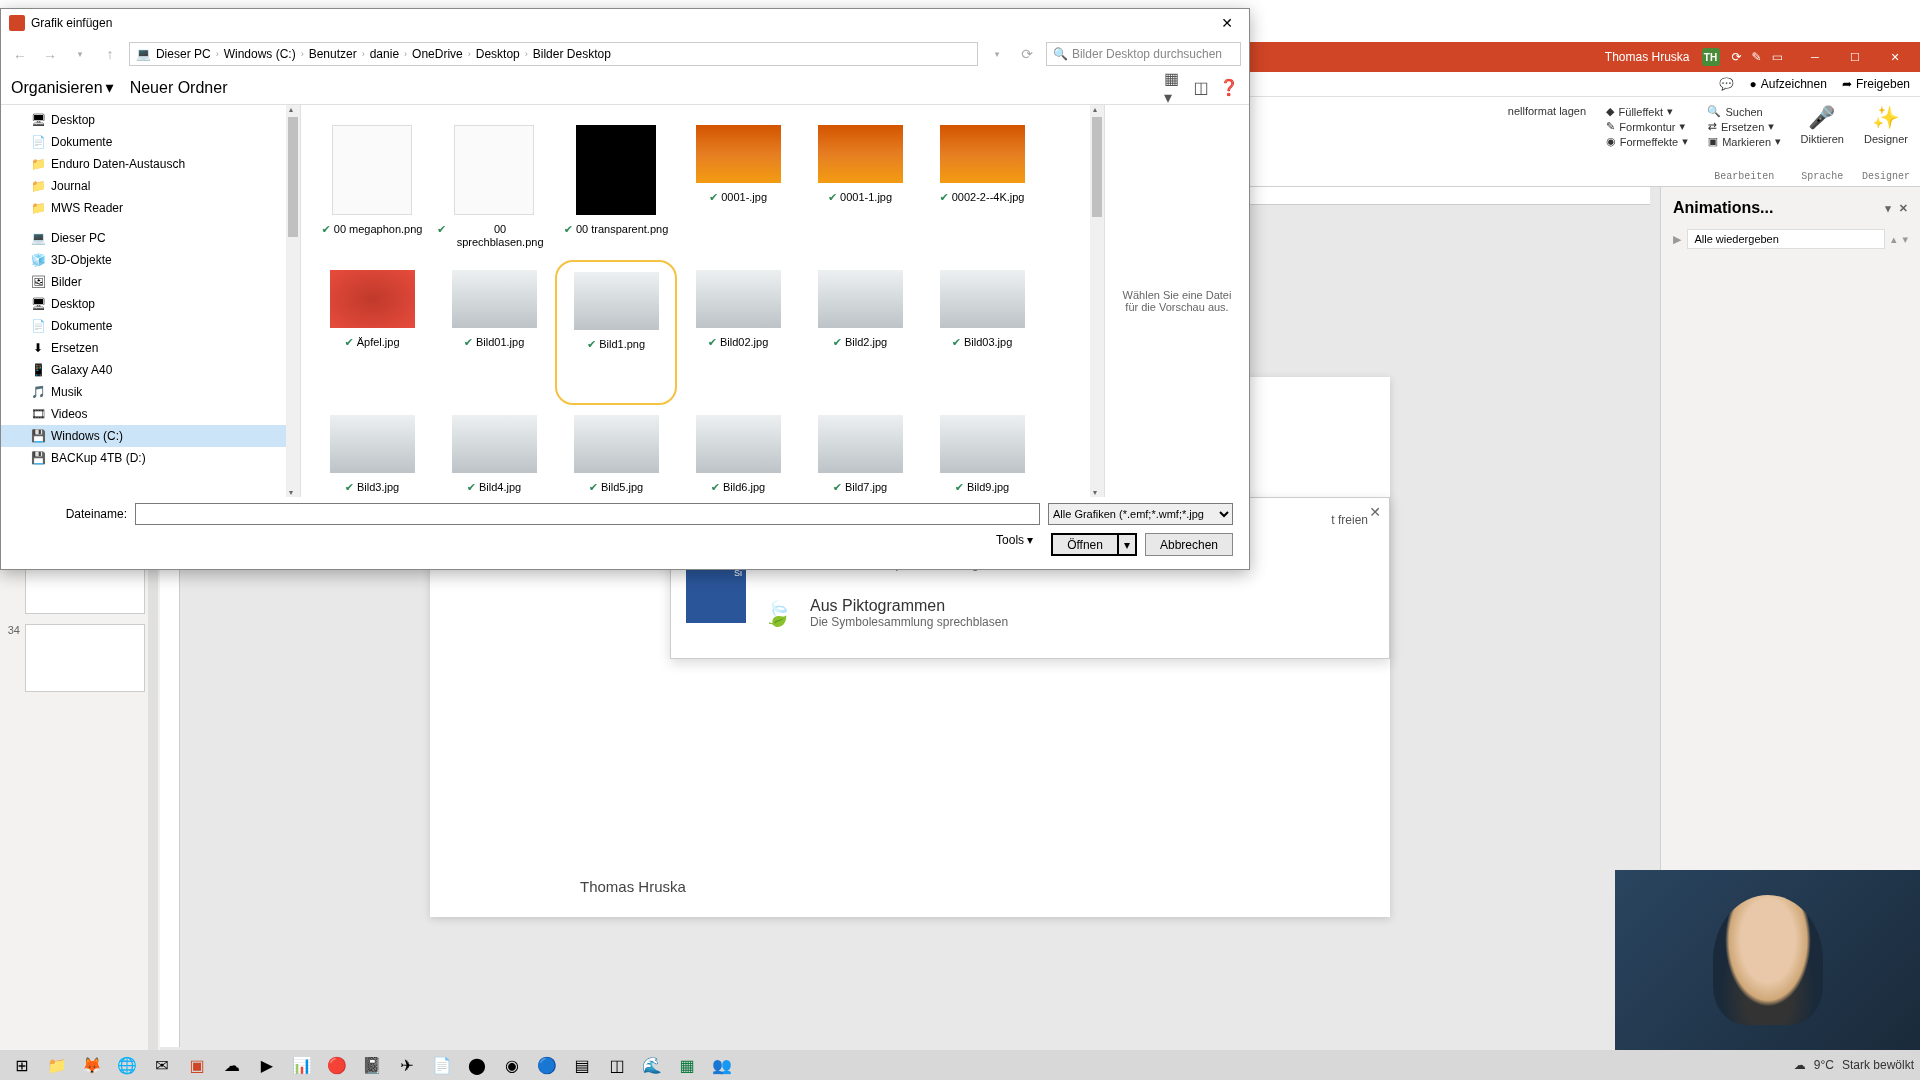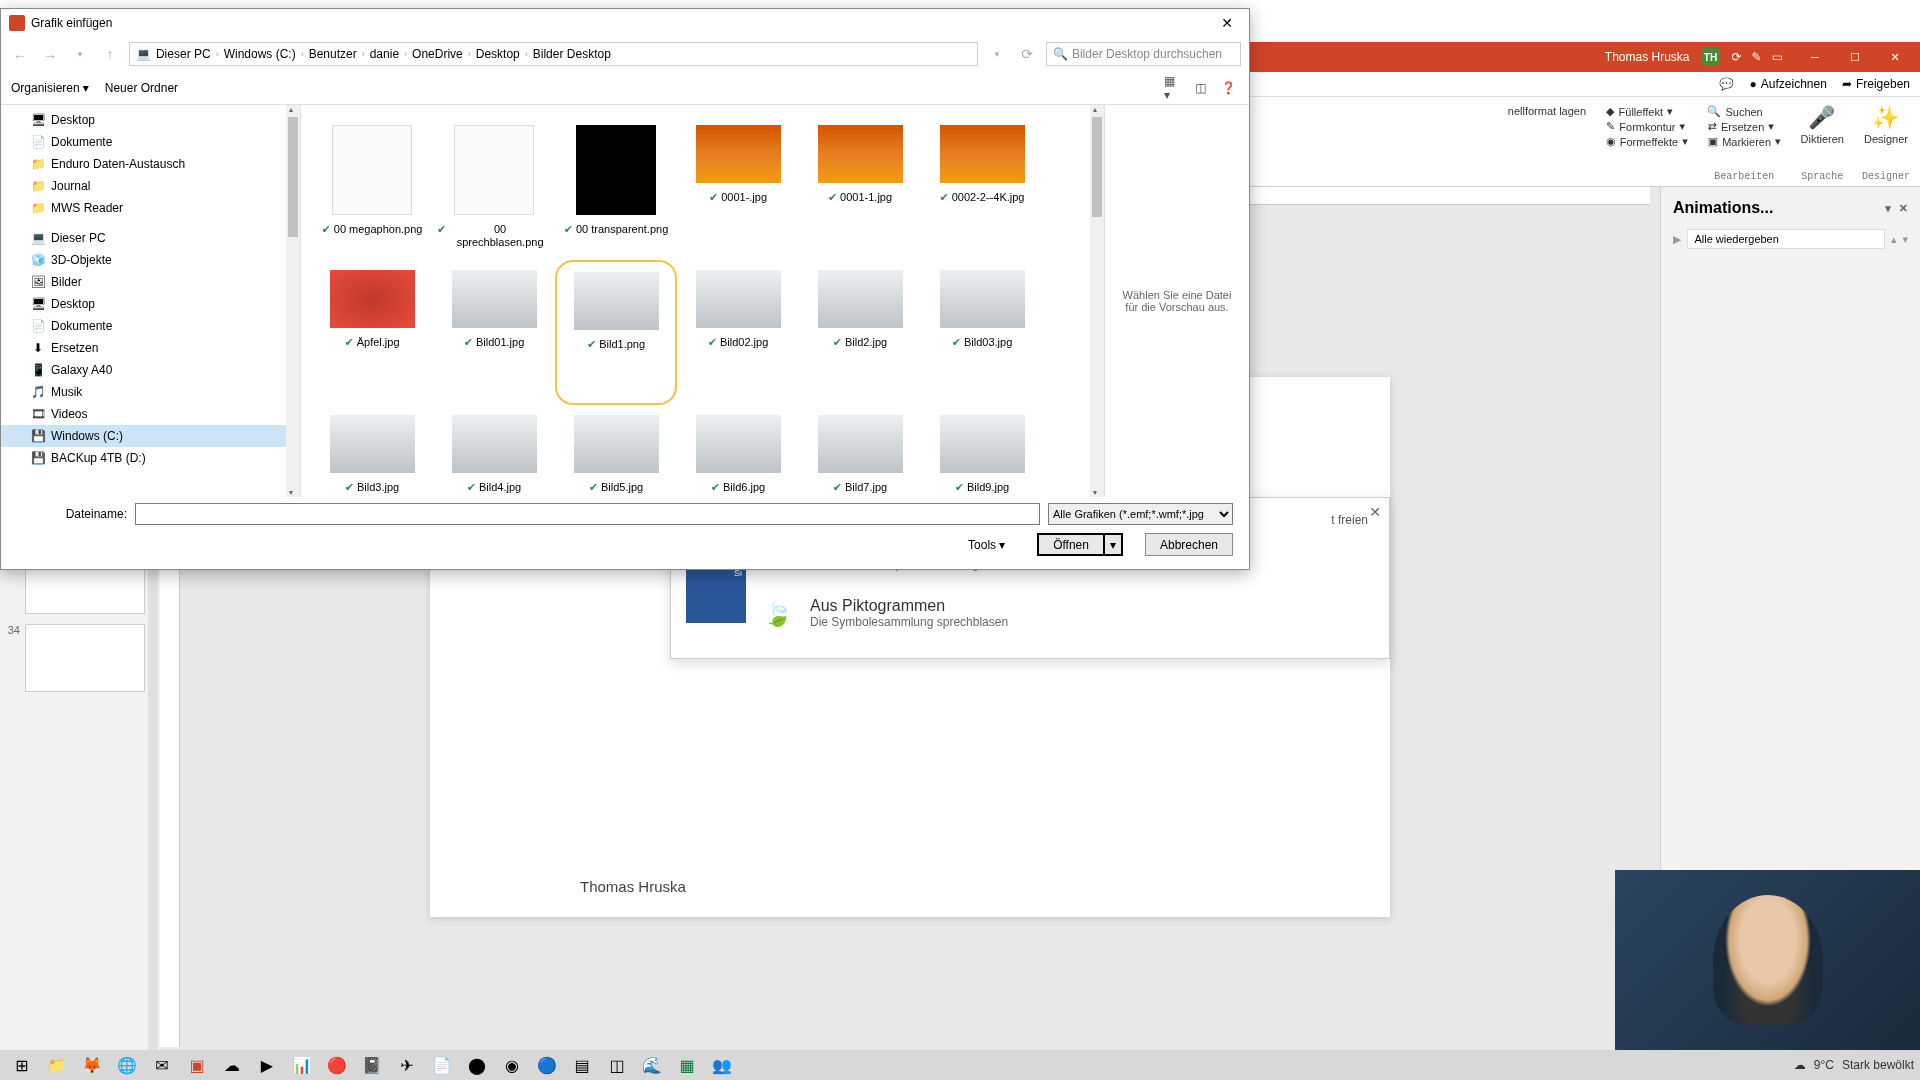--- a/index.html
+++ b/index.html
@@ -65,21 +65,21 @@
 
 .dlg { position: absolute; top: 8px; left: 0; width: 1250px; height: 562px; background: #fff; border: 1px solid #888; box-shadow: 0 4px 16px rgba(0,0,0,.3); z-index: 100; display: flex; flex-direction: column; }
 .dlg-title { height: 28px; display: flex; align-items: center; padding: 0 8px; font-size: 12px; background: #fff; }
 .dlg-title .ico { width: 16px; height: 16px; background: #d04525; border-radius: 2px; margin-right: 6px; }
 .dlg-title .close { margin-left: auto; width: 28px; height: 28px; display: flex; align-items: center; justify-content: center; font-size: 14px; }
 .dlg-nav { height: 34px; display: flex; align-items: center; padding: 0 8px; gap: 8px; }
 .dlg-nav .arrow { width: 22px; height: 22px; display: flex; align-items: center; justify-content: center; color: #aaa; font-size: 14px; }
 .dlg-crumb { flex: 1; display: flex; align-items: center; gap: 5px; border: 1px solid #ccc; height: 24px; padding: 0 6px; font-size: 12px; }
 .dlg-crumb .sep { color: #999; font-size: 9px; }
 .dlg-search { width: 195px; border: 1px solid #ccc; height: 24px; padding: 0 6px; font-size: 12px; color: #888; display: flex; align-items: center; gap: 4px; }
-.dlg-toolbar { height: 34px; display: flex; align-items: center; padding: 0 10px; gap: 16px; font-size: 12px; border-bottom: 1px solid #e0e0e0; }
+.dlg-toolbar { height: 34px; display: flex; align-items: center; padding: 0 10px; gap: 16px; font-size: 16px; border-bottom: 1px solid #e0e0e0; }
 .dlg-toolbar .btn { display: flex; align-items: center; gap: 3px; }
 .dlg-toolbar .right { margin-left: auto; display: flex; gap: 8px; align-items: center; }
 .dlg-toolbar .right .ico { width: 20px; height: 20px; display: flex; align-items: center; justify-content: center; border: 1px solid transparent; color: #555; }
 
 .dlg-body { flex: 1; display: flex; overflow: hidden; }
 .dlg-tree { width: 300px; border-right: 1px solid #e0e0e0; overflow: hidden; padding: 4px 0; font-size: 12px; position: relative; }
 .dlg-tree-item { padding: 2px 6px 2px 30px; display: flex; align-items: center; gap: 6px; height: 22px; cursor: default; }
 .dlg-tree-item.sel { background: #cce4f7; }
 .dlg-tree-item .fi { width: 14px; text-align: center; }
 .dlg-tree .scroll { position: absolute; right: 0; top: 0; bottom: 0; width: 14px; background: #f0f0f0; }
@@ -104,21 +104,21 @@
 .dlg-files .scroll::after { content: '▾'; position: absolute; bottom: 0; left: 3px; font-size: 8px; color: #666; }
 .dlg-files .scroll .thumb { position: absolute; top: 12px; left: 2px; right: 2px; height: 100px; background: #c0c0c0; }
 
 .dlg-preview { width: 145px; border-left: 1px solid #e0e0e0; display: flex; align-items: center; justify-content: center; font-size: 11px; color: #666; text-align: center; padding: 10px; }
 
 .dlg-bottom { height: 72px; padding: 6px 16px; display: flex; flex-direction: column; gap: 8px; }
 .dlg-fn-row { display: flex; align-items: center; gap: 8px; font-size: 12px; }
 .dlg-fn-row label { width: 110px; text-align: right; }
 .dlg-fn-row input { flex: 1; border: 1px solid #7a7a7a; height: 22px; padding: 0 4px; }
 .dlg-fn-row select { width: 185px; border: 1px solid #7a7a7a; height: 22px; font-size: 11px; }
-.dlg-btns { display: flex; justify-content: flex-end; gap: 22px; align-items: center; font-size: 12px; }
+.dlg-btns { display: flex; justify-content: flex-end; gap: 8px; align-items: flex-start; font-size: 12px; }
 .dlg-btns .tools { margin-right: 10px; display: flex; align-items: center; gap: 3px; }
 .dlg-btns button { height: 23px; padding: 0 14px; border: 1px solid #888; background: #e8e8e8; font-size: 12px; }
 .dlg-btns button.primary { border: 2px solid #000000; }
 .dlg-btns .split { display: flex; }
 .dlg-btns .split button { border-radius: 0; }
 .dlg-btns .split .dd { width: 18px; padding: 0; border-left: none; }
 
 
 .taskbar { position: absolute; bottom: 0; left: 0; right: 0; height: 30px; background: #d8d8d8; display: flex; align-items: center; padding: 0 6px; gap: 3px; z-index: 50; }
 .taskbar .tb-ico { width: 32px; height: 28px; display: flex; align-items: center; justify-content: center; font-size: 16px; }

